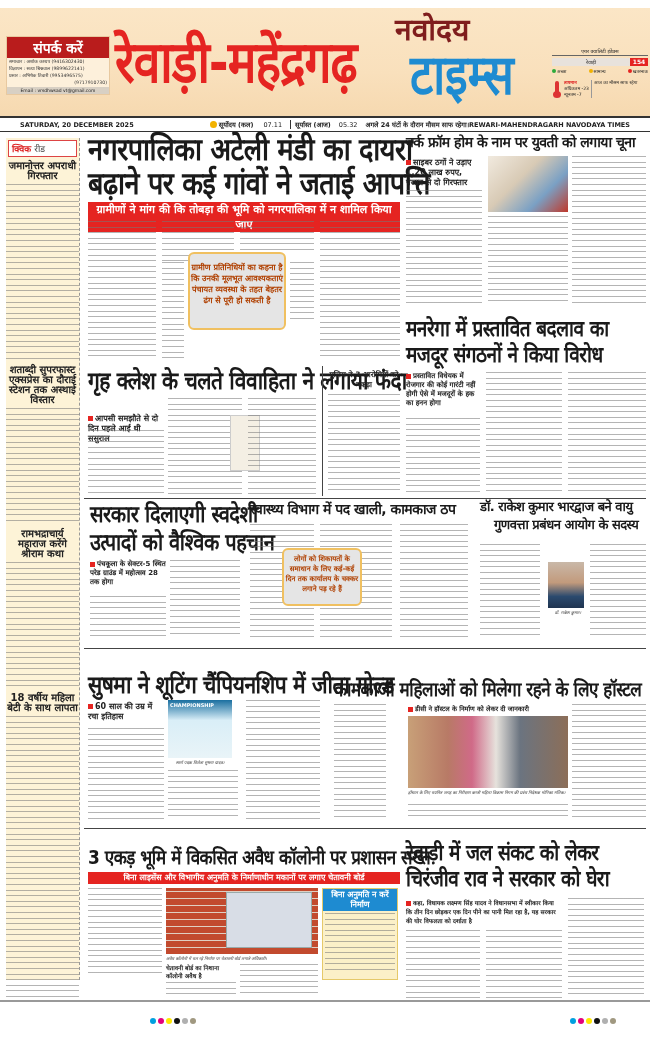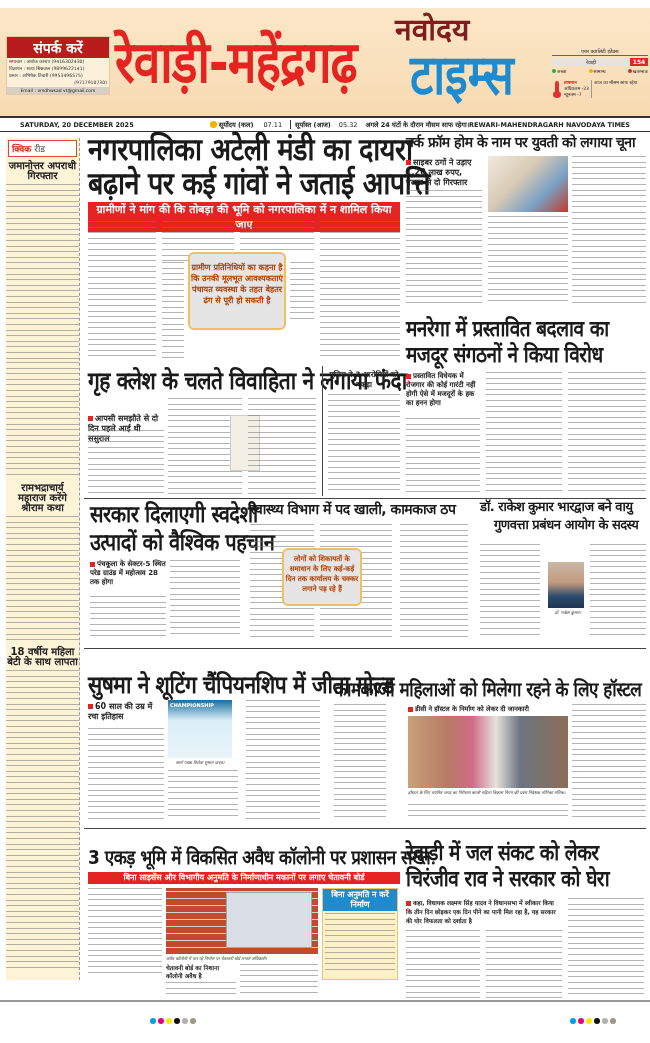--- a/index.html
+++ b/index.html
@@ -95,20 +95,21 @@
   <span style="border-left:1px solid #333;padding-left:4px">सूर्यास्त (आज)</span>
   <span style="margin:0 8px;font-weight:normal">05.32</span>
   <span style="flex:1">अगले 24 घंटों के दौरान मौसम साफ रहेगा।</span>
   <span>REWARI-MAHENDRAGARH NAVODAYA TIMES</span>
 </div>
 
 <div class="abs sidebar">
   <div class="quick"><span style="color:#d22;font-weight:bold">क्विक</span> <span>रीड</span></div>
   <div class="shd">जमानोत्तर अपराधी गिरफ्तार</div>
   <div class="txt fill" style="height:178px"></div>
+  <div class="shd">शताब्दी सुपरफास्ट एक्सप्रेस का दौराई स्टेशन तक अस्थाई विस्तार</div>
   <div class="txt fill" style="height:118px"></div>
   <div class="shd">रामभद्राचार्य महाराज करेंगे श्रीराम कथा</div>
   <div class="txt fill" style="height:128px"></div>
   <div class="shd">18 वर्षीय महिला बेटी के साथ लापता</div>
   <div class="txt fill" style="height:300px"></div>
 </div>
 
 <div class="abs h1" style="left:88px;top:134px;font-size:27px;transform:scaleY(1.15);transform-origin:top left">नगरपालिका अटेली मंडी का दायरा</div>
 <div class="abs h1" style="left:88px;top:168px;font-size:27px;transform:scaleY(1.15);transform-origin:top left">बढ़ाने पर कई गांवों ने जताई आपत्ति</div>
 <div class="abs redband" style="left:88px;top:202px;width:312px">ग्रामीणों ने मांग की कि तोबड़ा की भूमि को नगरपालिका में न शामिल किया जाए</div>

